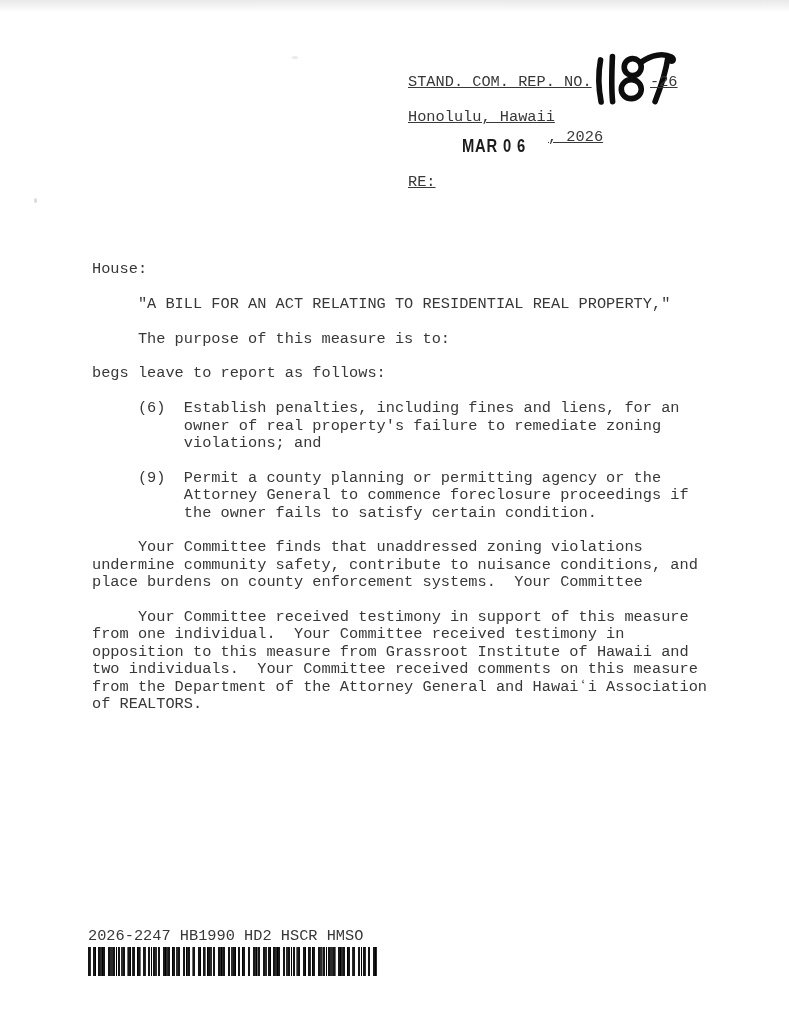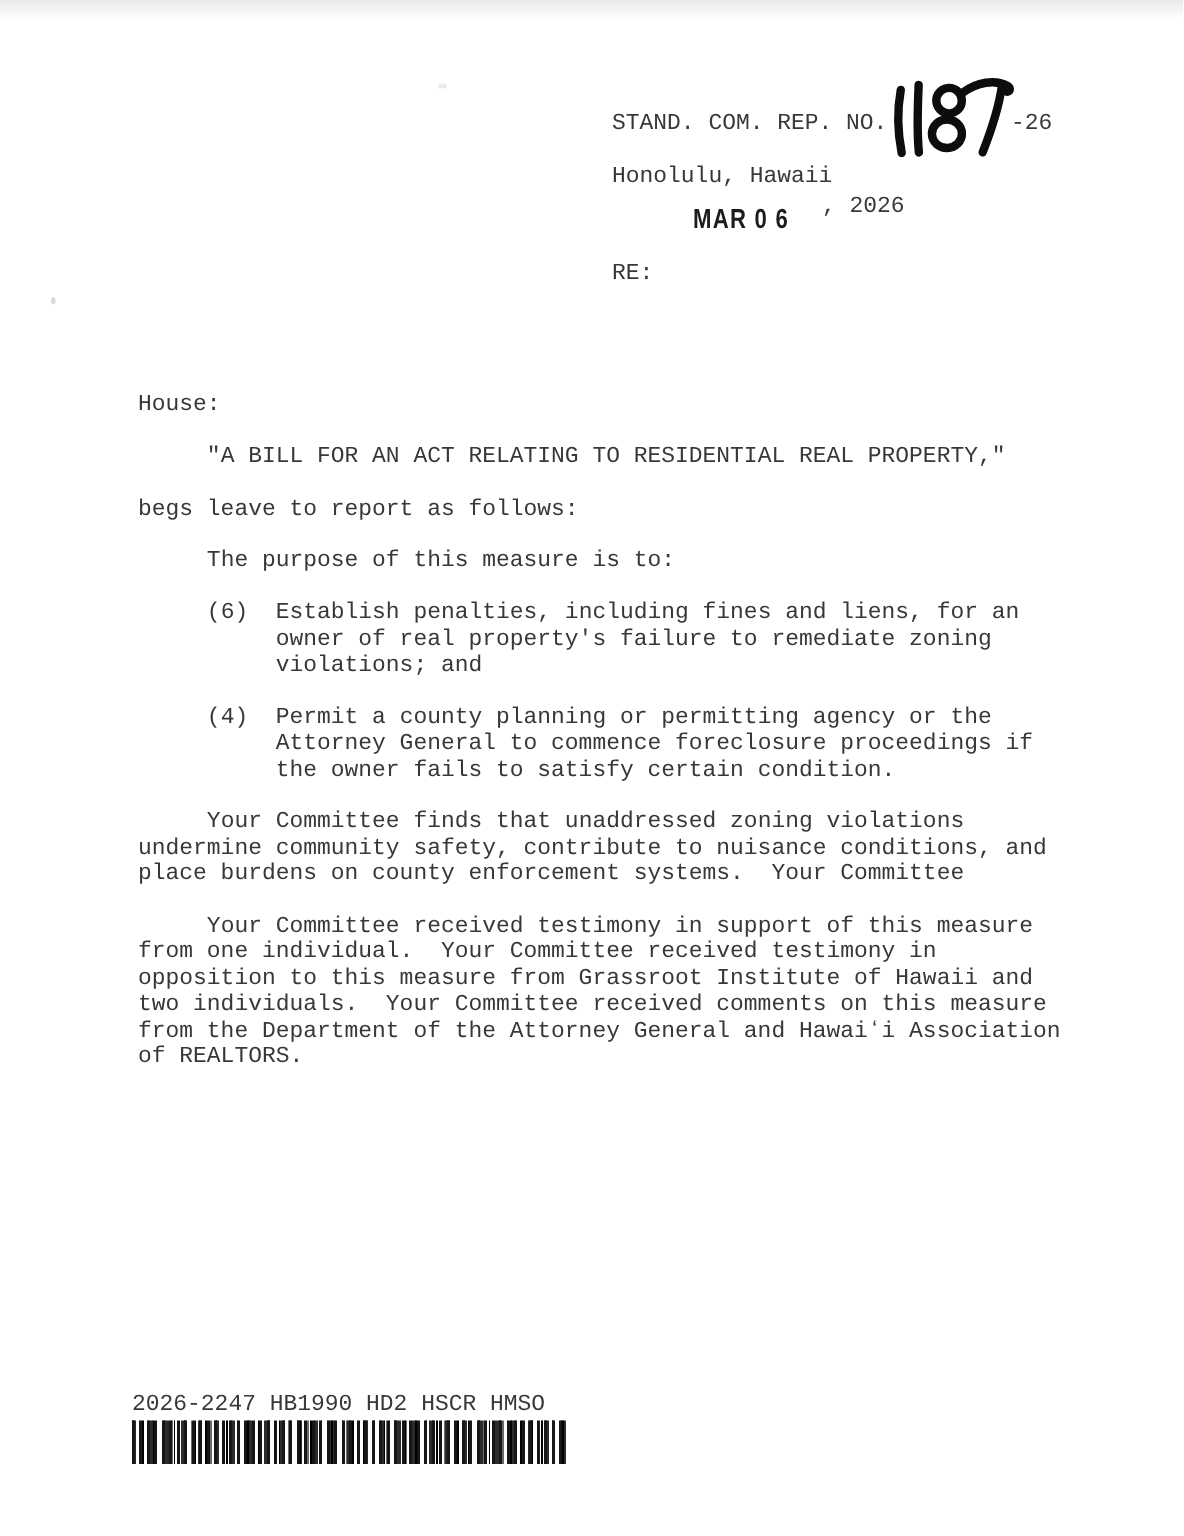--- a/index.html
+++ b/index.html
@@ -21,23 +21,23 @@
   .speck.b{left:292px;top:56px;width:6px;height:3px;opacity:.55;}
 
   .mono{
     font-family:"Liberation Mono","DejaVu Sans Mono",monospace;
     font-size:15.3px;line-height:17.4px;
     white-space:pre-wrap;
     color:#383838;
   }
 
   
-  .hdr-line{position:absolute;}
+  .hdr-line{position:absolute;text-decoration:underline;}
   .report-label{left:408px;top:74px;}
-  .report-suffix{left:674px;top:74px;}
+  .report-suffix{left:650px;top:74px;}
   .place-line{left:408px;top:109px;}
   .date-line{left:548px;top:129px;}
   .date-stamp{
     position:absolute;left:462px;top:137px;
     font-family:"Liberation Sans","DejaVu Sans",sans-serif;
     font-weight:bold;font-size:18px;line-height:18px;
     letter-spacing:1px;color:#1c1c1c;
     transform:scaleX(0.82) scaleY(1.02);transform-origin:left top;
     white-space:pre;
   }
@@ -97,26 +97,26 @@
   <div class="mono hdr-line date-line">, 2026</div>
 
   <div class="date-stamp">MAR 0 6</div>
 
   <div class="mono hdr-line re-label">RE:</div>
 
 
   <div class="letter">
     <div class="mono block">House:</div>
     <div class="mono block">     "A BILL FOR AN ACT RELATING TO RESIDENTIAL REAL PROPERTY,"</div>
+    <div class="mono block">     The purpose of this measure is to:</div>
     <div class="mono block">begs leave to report as follows:</div>
-    <div class="mono block">     The purpose of this measure is to:</div>
     <div class="mono block">     (6)  Establish penalties, including fines and liens, for an
           owner of real property's failure to remediate zoning
           violations; and</div>
-    <div class="mono block">     (4)  Permit a county planning or permitting agency or the
+    <div class="mono block">     (9)  Permit a county planning or permitting agency or the
           Attorney General to commence foreclosure proceedings if
           the owner fails to satisfy certain condition.</div>
     <div class="mono block">     Your Committee finds that unaddressed zoning violations
 undermine community safety, contribute to nuisance conditions, and
 place burdens on county enforcement systems.  Your Committee</div>
     <div class="mono block">     Your Committee received testimony in support of this measure
 from one individual.  Your Committee received testimony in
 opposition to this measure from Grassroot Institute of Hawaii and
 two individuals.  Your Committee received comments on this measure
 from the Department of the Attorney General and Hawaiʻi Association

